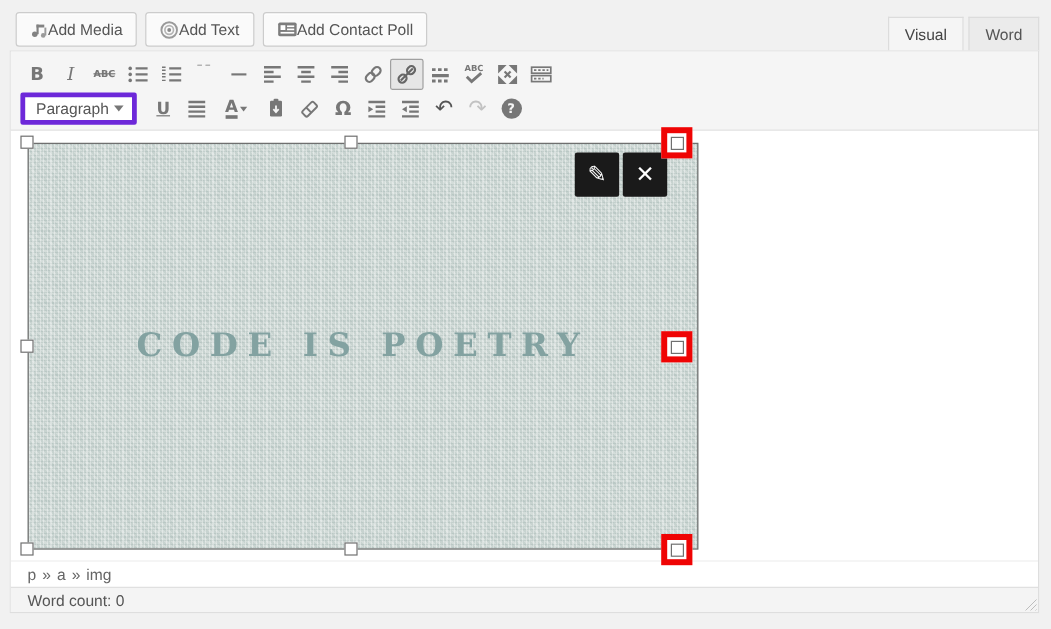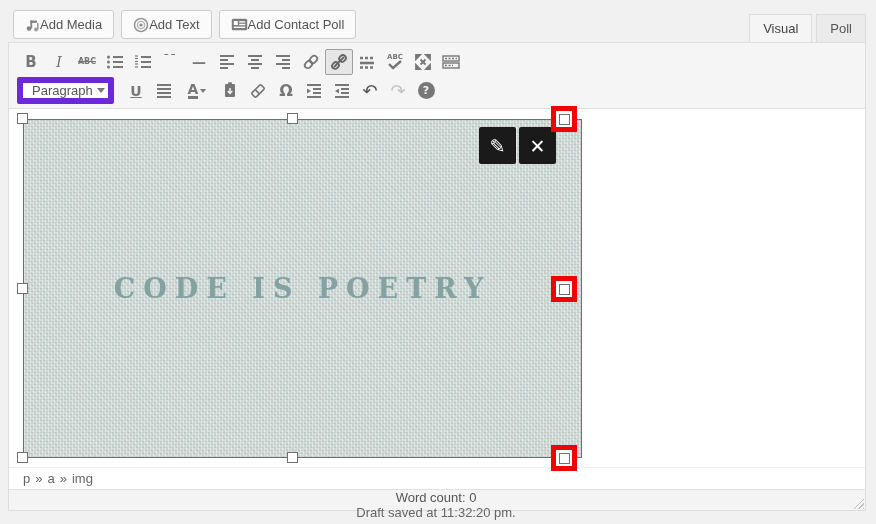--- a/index.html
+++ b/index.html
@@ -54,21 +54,21 @@
   .g-omega { font-size:16px; font-weight:bold; }
   .g-undo { font-size:18px; color:#555; }
   .g-redo { font-size:18px; color:#c2c2c2; }
   .spell { display:flex; flex-direction:column; align-items:center; line-height:6px; }
   .spell .abc { font-size:7px; font-weight:bold; letter-spacing:0; }
   .caret { width:0; height:0; border-left:4px solid transparent; border-right:4px solid transparent; border-top:5px solid #777; margin-left:4px; }
   .caret.sm { border-left-width:3px; border-right-width:3px; border-top-width:4px; margin-left:2px; }
   .para-select {
     display:flex; align-items:center; justify-content:space-between;
     width:97px; height:27px; margin-right:8px; padding:0 8px 0 9px;
-    background:#fff; border:6px solid #6d28d9; border-radius:2px;
+    background:#fff; border:4px solid #6d28d9; border-radius:2px;
     font-size:13px; color:#555; cursor:pointer;
   }
   .help-btn { width:17px; height:17px; border-radius:50%; background:#777; color:#f5f5f5; font-size:11px; font-weight:bold; display:flex; align-items:center; justify-content:center; }
   
   .content { position:absolute; left:0; top:66px; width:100%; height:358px; background:#fff; }
   .canvas-img {
     position:absolute; left:14px; top:10px; width:559px; height:339px;
     border:1px solid #6f6f6f;
     background-color:#cfd9d6;
     background-image:
@@ -102,21 +102,21 @@
   .pathbar {
     position:absolute; left:0; top:424px; width:100%; height:22px;
     background:#fff; border-top:1px solid #eeeeee;
     display:flex; align-items:center; padding:0 14px; font-size:13px; color:#666; gap:5px;
   }
   .pathbar .crumb { cursor:pointer; }
   .statusbar {
     position:absolute; left:0; top:446px; width:100%; height:21px;
     background:#f4f4f4; border-top:1px solid #e0e0e0;
     display:flex; align-items:center; justify-content:space-between;
-    padding:0 16px 0 14px; font-size:13px; color:#555;flex-direction:column;
+    padding:0 16px 0 14px; font-size:13px; color:#555;
   }
   .draft-area { display:flex; align-items:center; gap:6px; color:#666; }
   .grip {
     position:absolute; right:1px; bottom:1px; width:13px; height:13px;
     background:repeating-linear-gradient(135deg, transparent 0 2px, #bdbdbd 2px 3px);
     clip-path:polygon(100% 0, 100% 100%, 0 100%);
     cursor:nwse-resize;
   }
 </style>
 </head>
@@ -156,21 +156,21 @@
             <rect x="8.2" y="5.8" width="6" height="1.4" fill="#fff"></rect>
             <rect x="2.8" y="8.6" width="11.4" height="1.4" fill="#fff"></rect>
           </svg>
       </span>
       <span>Add Contact Poll</span>
     </button>
   </div>
 
   <div class="tabs">
     <div class="tab active">Visual</div>
-    <div class="tab inactive">Poll</div>
+    <div class="tab inactive">Word</div>
   </div>
 
   <div class="editor">
 
     <div class="toolbar">
       <div class="tb-row">
         <div class="tb-btn">
             <span class="g-bold">B</span>
           </div>
         <div class="tb-btn">
@@ -443,18 +443,17 @@
       <span class="crumb">a</span>
       <span>»</span>
       <span class="crumb">img</span>
     </div>
 
     <div class="statusbar">
       <span>
         <span>Word count:</span>
         <span>0</span>
       </span>
-      <span class="draft-area">Draft saved at 11:32:20 pm.</span>
       <div class="grip"></div>
     </div>
 
   </div>
 </div>
 
 </body></html>

